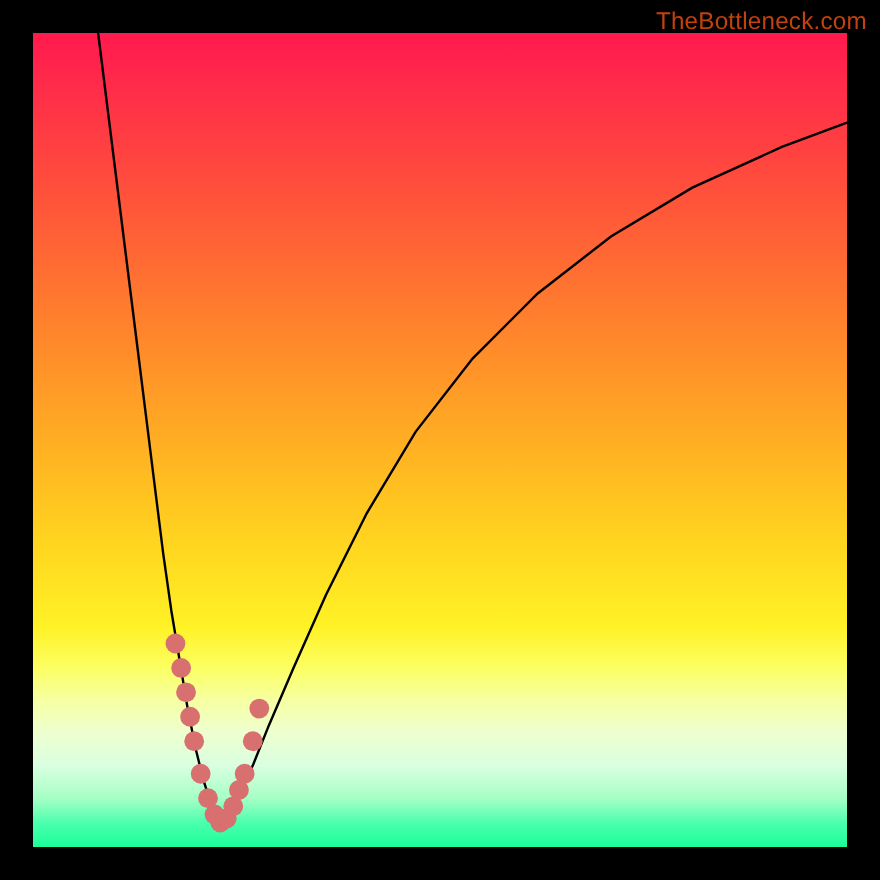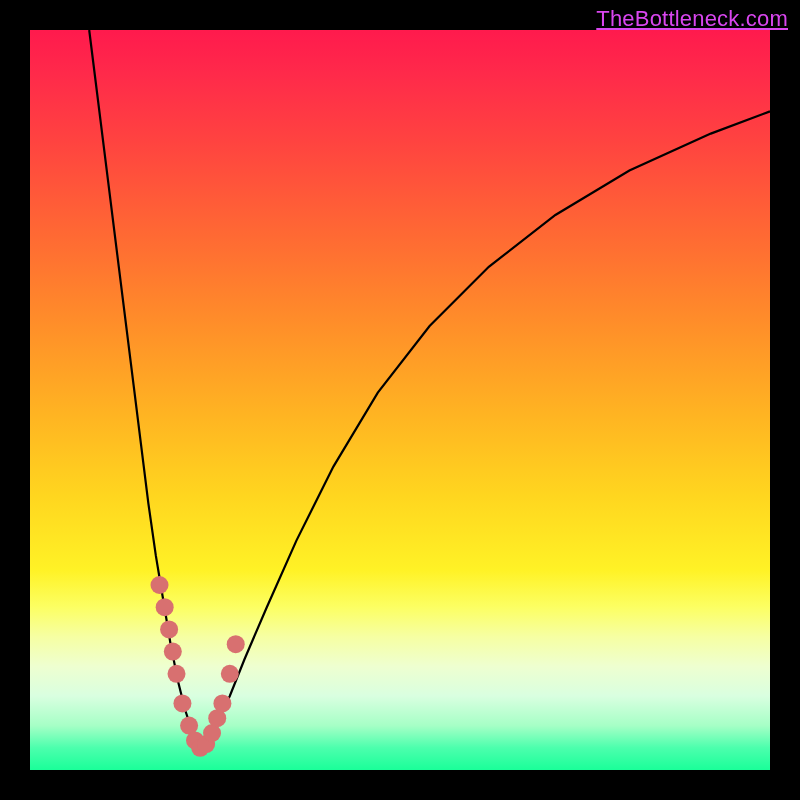--- a/index.html
+++ b/index.html
@@ -32,25 +32,24 @@
       #d9ffe0 90%,
       #a6ffc6 94%,
       #4cffad 97%,
       #1aff99 100%
     );
   }
   .watermark {
     position: absolute;
     top: 6px;
     right: 12px;
-    color: #d946ef;
+    color: #c2410c;
     font-size: 22px;
     font-weight: 500;
     letter-spacing: 0.2px;
-    text-decoration: underline;
   }
   svg.curve {
     position: absolute;
     left: 0;
     top: 0;
     width: 740px;
     height: 740px;
     overflow: visible;
   }
 </style>

